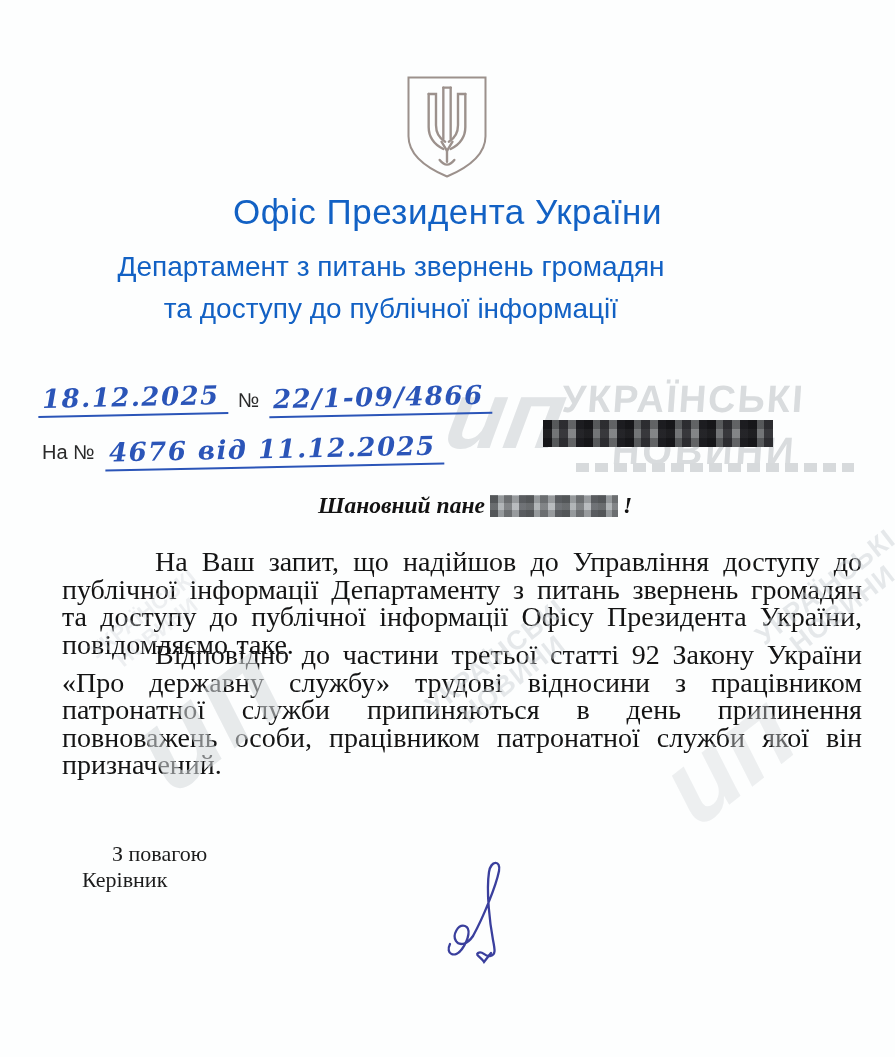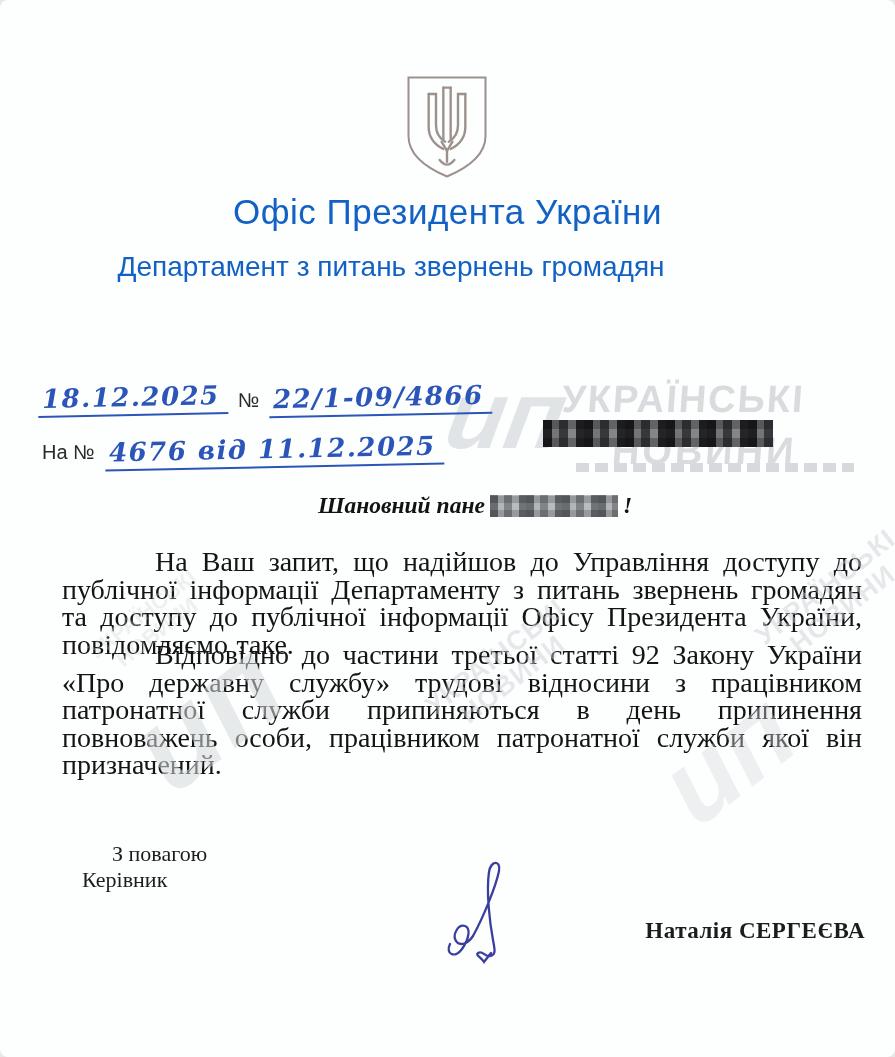--- a/index.html
+++ b/index.html
@@ -1,19 +1,19 @@
 <!DOCTYPE html>
 <html><head>
 <meta charset="utf-8">
 <style>
   html,body{margin:0;padding:0;background:#e8e8e8;}
   .page{
     position:relative;width:895px;height:1057px;margin:0 auto;
     background:#fdfefe;overflow:hidden;
-    font-family:"Liberation Serif",serif;color:#1c1c1c;border-radius:8px;
+    font-family:"Liberation Serif",serif;color:#1c1c1c;
   }
   
   .emblem{position:absolute;left:401px;top:72px;width:92px;height:110px;}
   .org-title{
     position:absolute;left:0;top:192px;width:895px;text-align:center;
     font-family:"Liberation Sans",sans-serif;font-size:35px;font-weight:500;
     color:#1261c4;letter-spacing:.5px;
   }
   .dept{
     position:absolute;left:0;width:782px;text-align:center;
@@ -99,20 +99,21 @@
     <path d="M46 17 h8"></path>
     <path d="M46 17 v56"></path>
     <path d="M54 17 v56"></path>
     <path d="M44 76 l6 10 l6 -10"></path>
     <path d="M50 86 v12"></path>
     <path d="M42 96 q8 10 16 0"></path>
   </svg>
 
   <div class="org-title">Офіс Президента України</div>
   <div class="dept dept1">Департамент з питань звернень громадян</div>
+  <div class="dept dept2">та доступу до публічної інформації</div>
 
   <div class="wm wm-glyph-main">ип</div>
   <div class="wm wm-line1">УКРАЇНСЬКІ</div>
   <div class="wm wm-line2">НОВИНИ</div>
   <div class="wm wm-tagline"></div>
 
   <div class="ref-line ref1">
     <span class="hand">18.12.2025</span>
     <span class="print-label">№</span>
     <span class="hand">22/1-09/4866</span>
@@ -149,15 +150,14 @@
   <div class="wm-tile wm-tile-glyph" style="left:660px;top:700px;font-size:110px;opacity:.4;">ип</div>
 
   <div class="regards">З повагою</div>
   <div class="position">Керівник</div>
 
   <svg class="signature" viewBox="0 0 95 108" fill="none" stroke="#3a3f9d" stroke-width="2.3" stroke-linecap="round">
     <path d="M12 86 c-5 10 5 15 12 5 c7 -10 9 -21 3 -23 c-7 -2 -13 9 -9 15 c3 5 11 4 17 -5"></path>
     <path d="M35 78 C45 60 58 28 61 13 C63 2 53 2 51 14 C48 34 52 66 55 82 C57 92 58 97 52 98 C46 99 45 92 40 95 C37 97 43 99 46 104 L53 95"></path>
   </svg>
 
-  <div class="signer">Наталія СЕРГЕЄВА</div>
 
 </div>
 
 </body></html>

